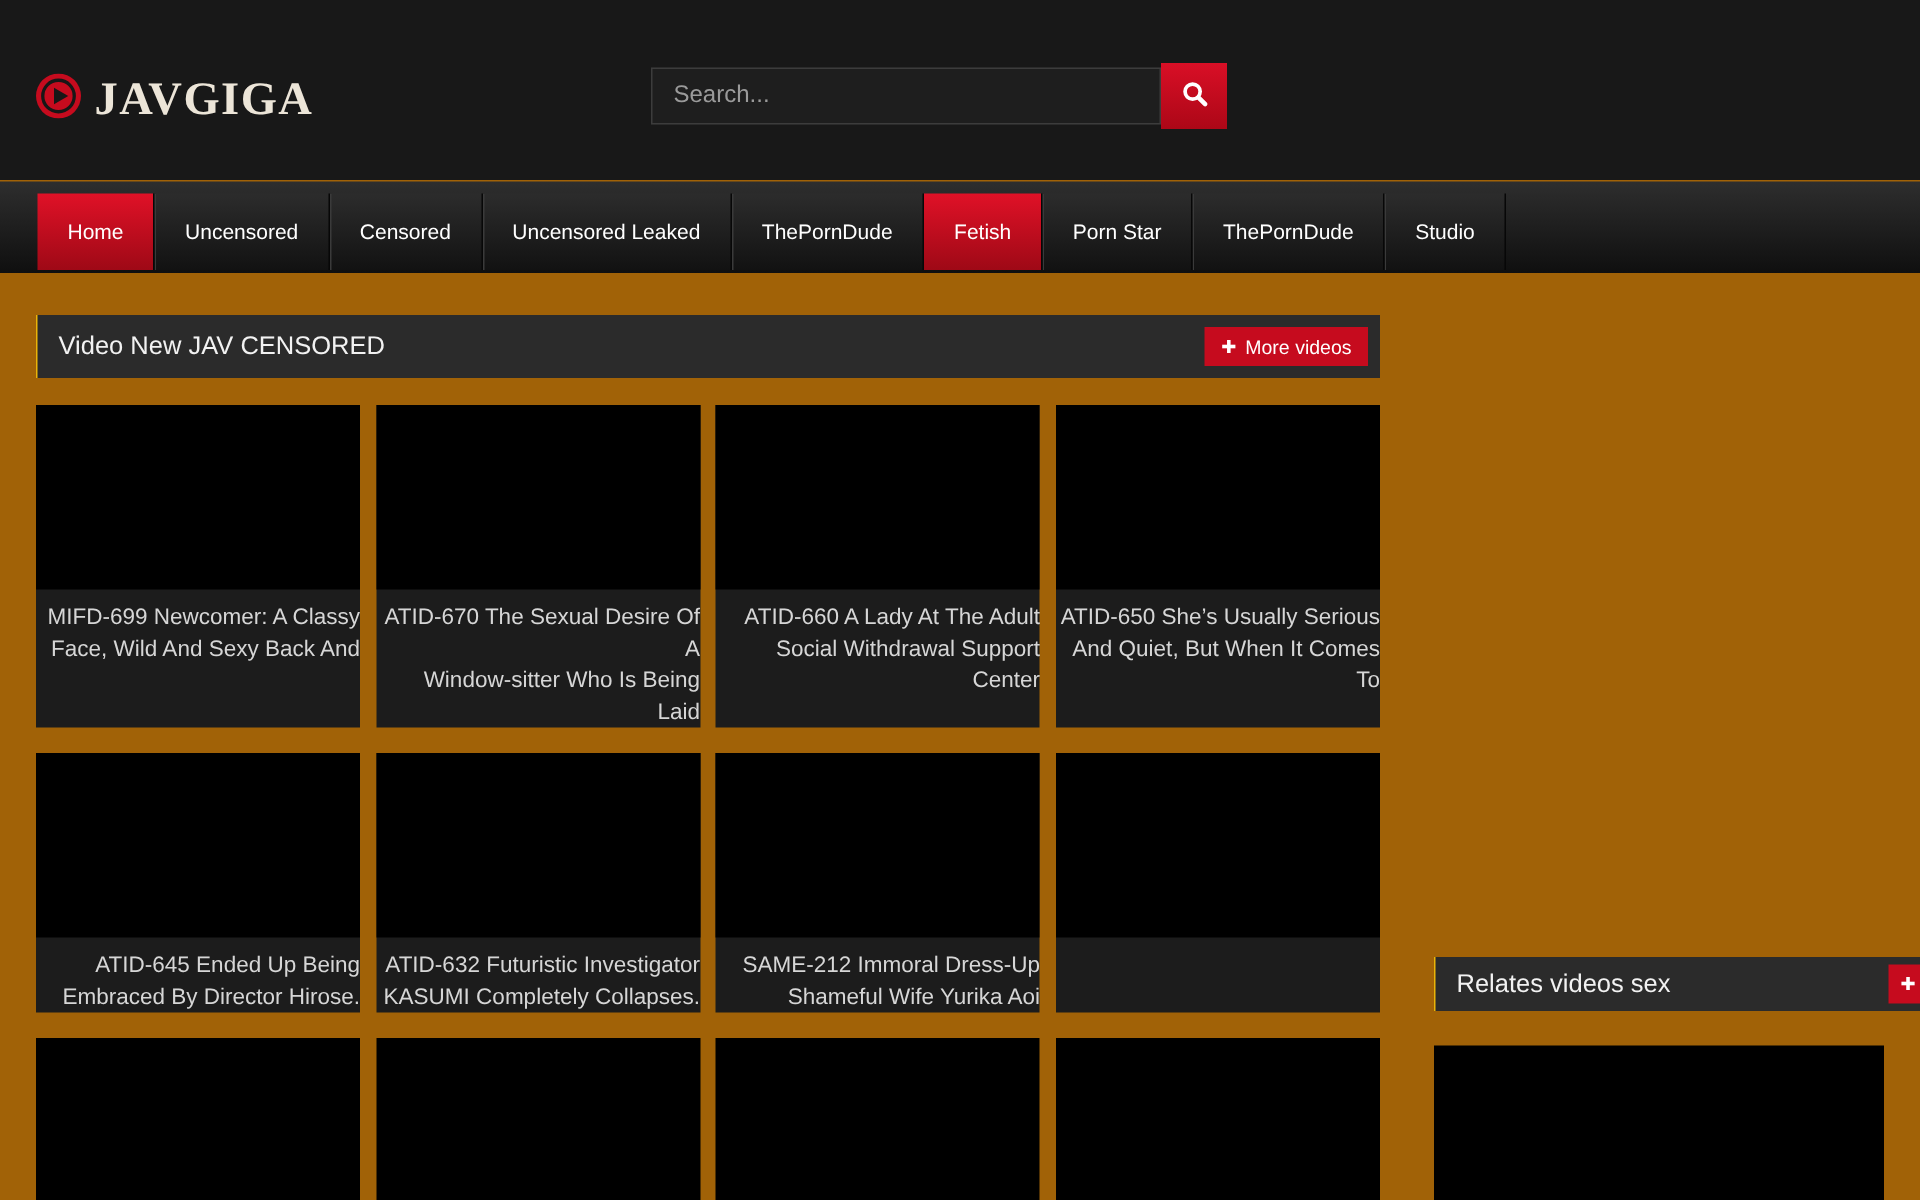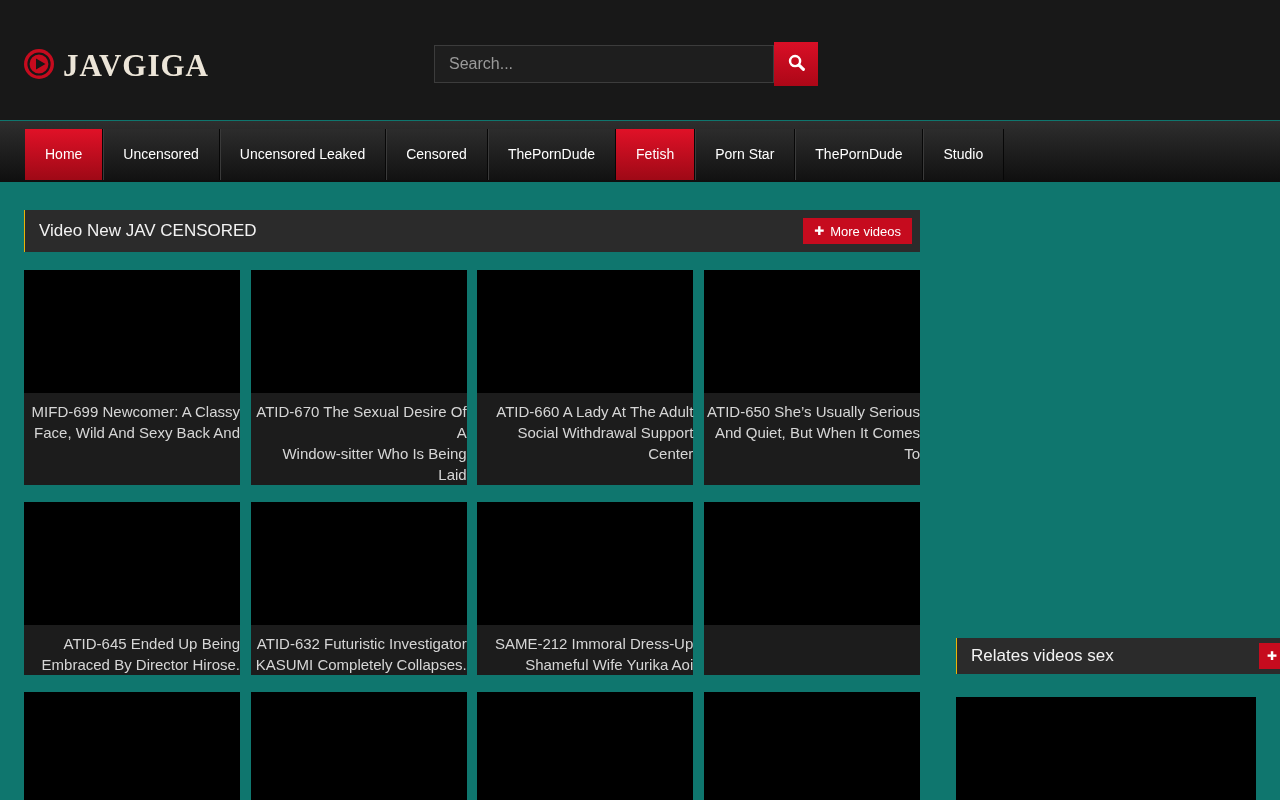--- a/index.html
+++ b/index.html
@@ -2,21 +2,21 @@
 <html><head>
 <meta charset="utf-8">
 <style>
   * { margin:0; padding:0; box-sizing:border-box; }
   html,body { width:1280px; height:800px; overflow:hidden; }
   body {
     background:#191919;
     font-family:"Liberation Sans", sans-serif;
     color:#fff;
   }
-  #page { position:relative; width:1280px; height:800px; background:#0f766e; }
+  #page { position:relative; width:1280px; height:800px; background:#a16207; }
 
   
   .header { position:absolute; left:0; top:0; width:1280px; height:120px; background:#181818; }
   .logo { position:absolute; left:24px; top:48px; display:flex; align-items:center; cursor:pointer; }
   .logo-text {
     font-family:"Liberation Serif", serif;
     font-weight:bold; font-size:31px; color:#ece5d8;
     letter-spacing:1px; margin-left:9px;
   }
   .search { position:absolute; left:434px; top:42px; display:flex; align-items:center; }
@@ -120,22 +120,22 @@
             <line x1="12.7" y1="12.7" x2="17.3" y2="17.3" stroke="#ffffff" stroke-width="3.2" stroke-linecap="round"></line>
           </svg>
         </span>
       </button>
     </div>
   </div>
 
   <div class="nav">
     <div class="nav-item active">Home</div>
     <div class="nav-item">Uncensored</div>
+    <div class="nav-item">Censored</div>
     <div class="nav-item">Uncensored Leaked</div>
-    <div class="nav-item">Censored</div>
     <div class="nav-item">ThePornDude</div>
     <div class="nav-item active">Fetish</div>
     <div class="nav-item">Porn Star</div>
     <div class="nav-item">ThePornDude</div>
     <div class="nav-item">Studio</div>
   </div>
 
   <div class="section-head" id="main-section-head">
     <span class="section-title">Video New JAV CENSORED</span>
     <button class="more-btn">

